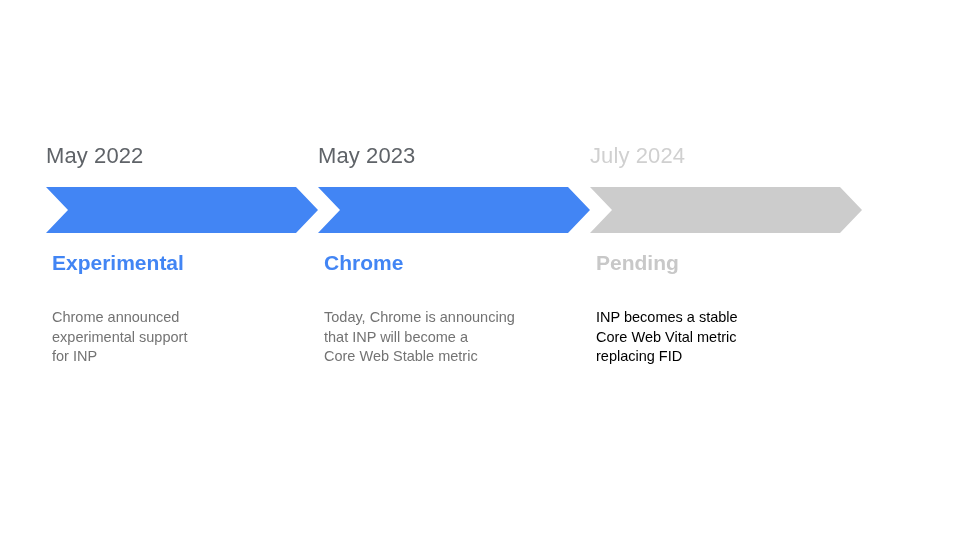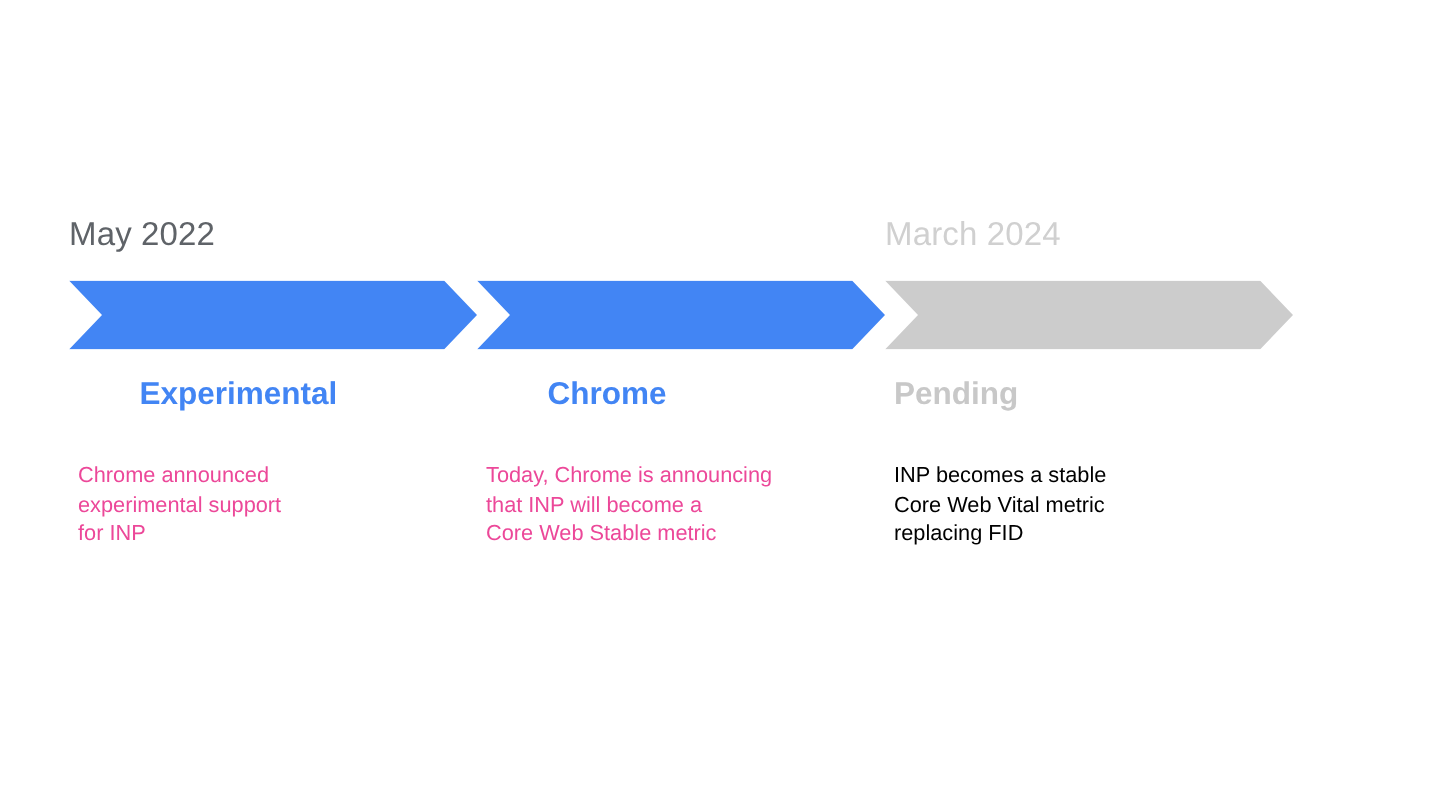--- a/index.html
+++ b/index.html
@@ -97,33 +97,34 @@
     margin: 0 0 32px 0;
     white-space: nowrap;
   }
   .stage-desc {
     font-size: 14.5px;
     line-height: 19.5px;
     margin: 0;
     white-space: pre-line;
   }
 
-  .stage.tone-active .stage-title { color: #4285f4; margin-left: 41px; }
-  .stage.tone-active .stage-desc  { color: #ec4899; }
+  .stage.tone-active .stage-title { color: #4285f4; }
+  .stage.tone-active .stage-desc  { color: #737373; }
   .stage.tone-muted  .stage-title { color: #c8c8c8; }
   .stage.tone-muted  .stage-desc  { color: #000000; }
 </style>
 </head>
 <body>
 
 <div class="timeline">
 
   <div class="dates">
     <div class="date-label c0 tone-dark">May 2022</div>
-    <div class="date-label c2 tone-muted">March 2024</div>
+    <div class="date-label c1 tone-dark">May 2023</div>
+    <div class="date-label c2 tone-muted">July 2024</div>
   </div>
 
   <div class="band">
     <div class="chevron first c0 fill-blue"></div>
     <div class="chevron c1 fill-blue"></div>
     <div class="chevron c2 fill-gray"></div>
   </div>
 
   <div class="stages">
 

